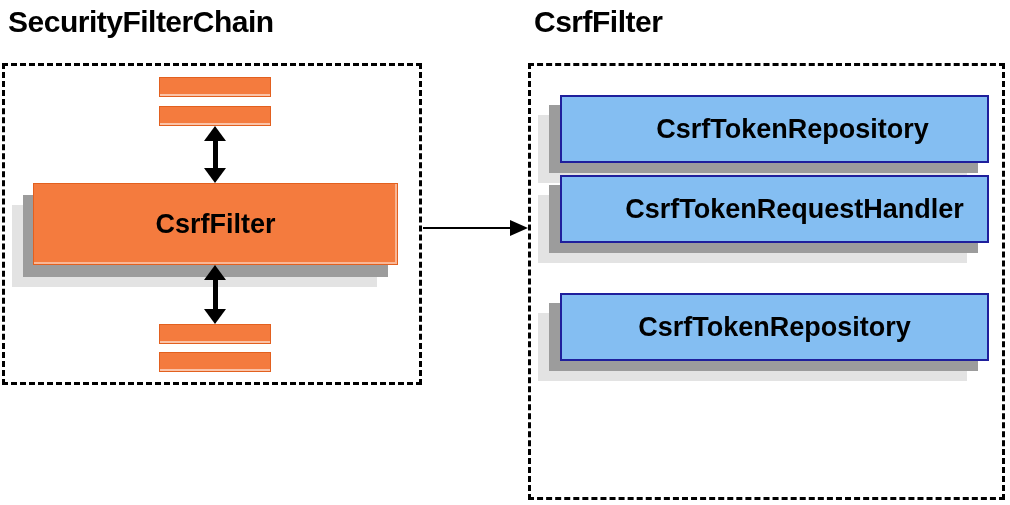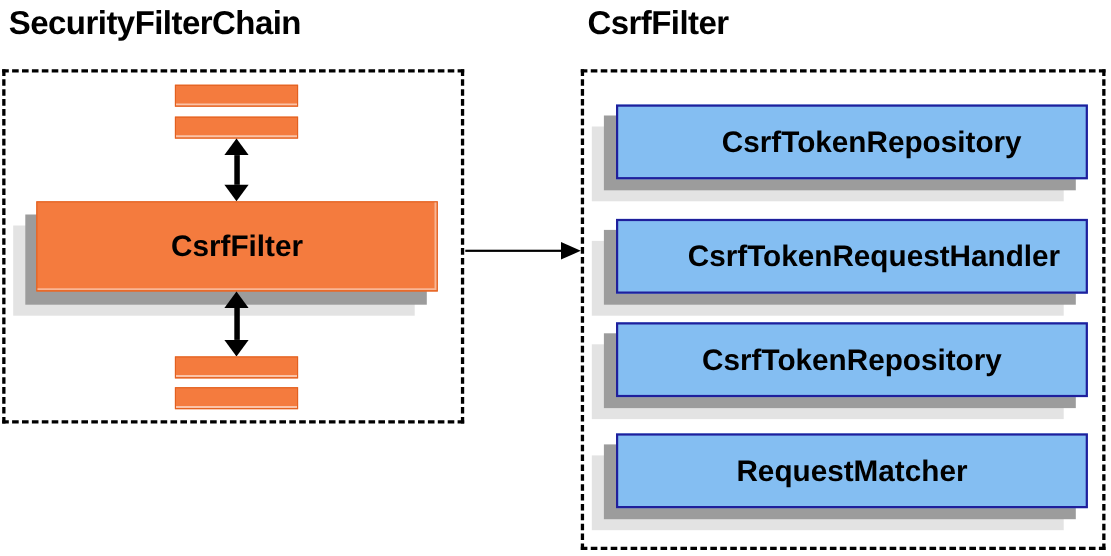--- a/index.html
+++ b/index.html
@@ -100,21 +100,21 @@
   
   .blue-node {
     left: 560px; width: 429px; height: 68px;
     background: var(--blue, #84BEF2);
     border: 2px solid var(--blue-border, #1F1F9C);
     box-shadow: -11px 10px 0 var(--shadow-dark, #9C9C9C),
                 -22px 20px 0 var(--shadow-light, #E3E3E3);
     display: flex; align-items: center; justify-content: center;
   }
   #blue-node-0 { top: 95px; padding-left: 36px; }
-  #blue-node-1 { top: 199px; padding-left: 40px; }
+  #blue-node-1 { top: 175px; padding-left: 40px; }
   #blue-node-2 { top: 293px; }
   #blue-node-3 { top: 394px; }
 </style>
 </head>
 <body>
 
 <div class="canvas">
 
   <div class="abs panel-title" id="left-title">SecurityFilterChain</div>
 
@@ -156,17 +156,14 @@
   </div>
 
   <div class="abs blue-node" id="blue-node-1">
     <span class="node-label">CsrfTokenRequestHandler</span>
   </div>
 
   <div class="abs blue-node" id="blue-node-2">
     <span class="node-label">CsrfTokenRepository</span>
   </div>
 
-  <div class="abs blue-node" id="blue-node-3">
-    <span class="node-label">RequestMatcher</span>
-  </div>
 
 </div>
 
 </body></html>

